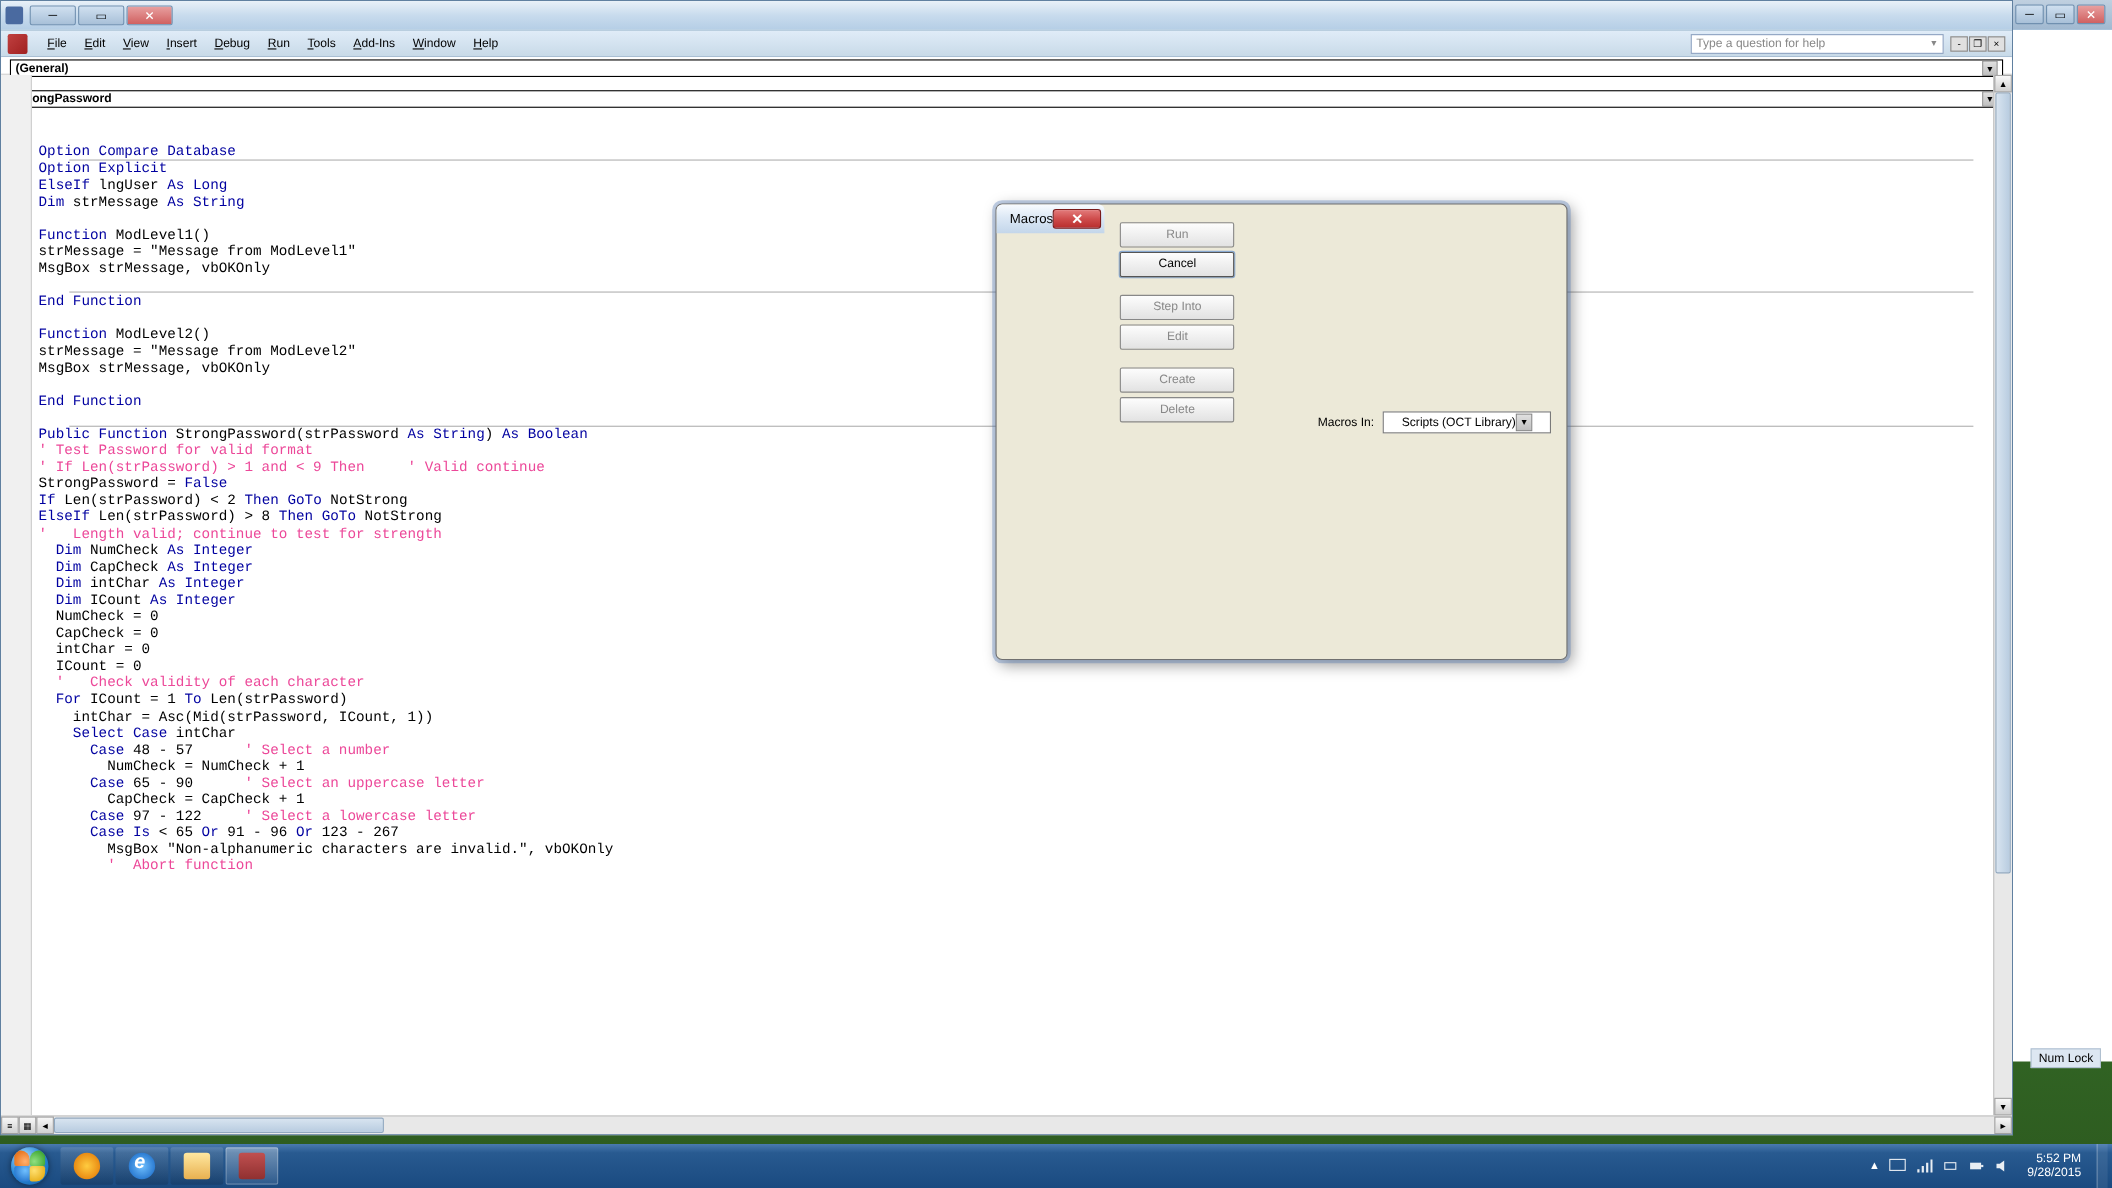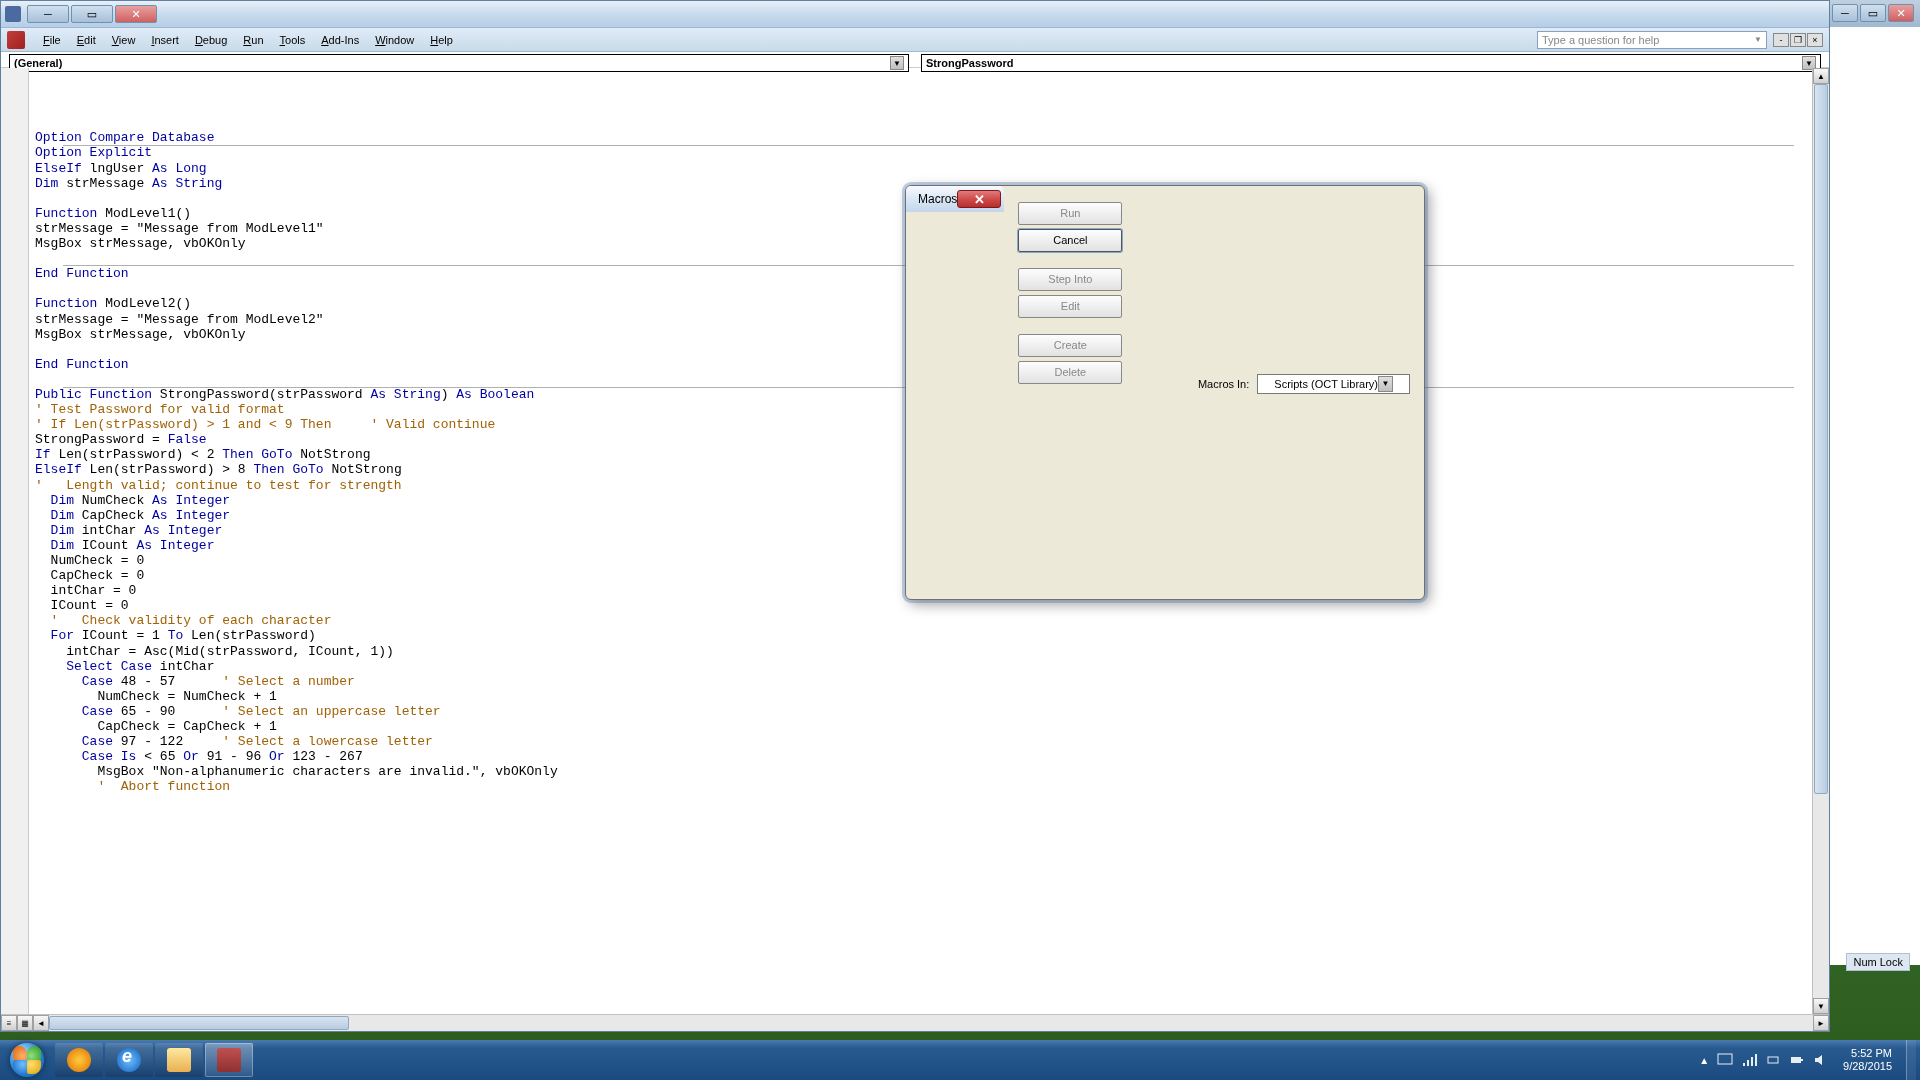--- a/index.html
+++ b/index.html
@@ -36,36 +36,36 @@
 .menu-item u { text-decoration: underline; }
 .help-box {
   margin-left: auto; width: 230px; height: 18px; background: #fff;
   border: 1px solid #8aa0c0; padding: 1px 4px; color: #888; font-size: 11px;
   display: flex; align-items: center;
 }
 .help-arrow { margin-left: auto; font-size: 8px; }
 .mdi-btns { display: flex; gap: 1px; margin-left: 6px; align-items: center; }
 .mdi-btn { width: 16px; height: 14px; border: 1px solid #888; background: #e0e0e0; font-size: 9px; display: flex; align-items: center; justify-content: center; cursor: pointer; }
 .dropdown-row {
-  height: 16px; display: flex; gap: 12px; padding: 2px 8px; background: #fff; border-bottom: 1px solid #ccc;
+  height: 16px; display: flex; gap: 12px; padding: 2px 8px; background: #fff; border-bottom: 1px solid #ccc; flex-direction: column;
 }
 .dd-combo {
   flex: 1; height: 18px; border: 1px solid #000; background: #fff;
   display: flex; align-items: center; padding: 0 4px; font-size: 11px; font-weight: bold;
 }
 .dd-arrow { margin-left: auto; width: 14px; height: 14px; background: linear-gradient(#e0e0e0,#c0c0c0); border: 1px solid #888; font-size: 8px; display: flex; align-items: center; justify-content: center; }
 .code-area-wrap { flex: 1; display: flex; overflow: hidden; position: relative; }
 .left-gutter { width: 28px; background: #f0f0f0; border-right: 1px solid #ccc; }
 .code-text {
   flex: 1; font-family: "Courier New", monospace; font-size: 13px; line-height: 15.1px;
   padding: 2px 6px; white-space: pre; color: #000; position: relative; overflow: hidden;
 }
 .hr-line { position: absolute; left: 34px; right: 18px; height: 1px; background: #b0b0b0; }
 .kw { color: #0000a0; }
-.cm { color: #a16207; }
+.cm { color: #ec4899; }
 .vscroll { width: 17px; background: #e8e8e8; border-left: 1px solid #c0c0c0; position: relative; }
 .vscroll .arrow { height: 16px; background: linear-gradient(#f8f8f8,#d0d0d0); border: 1px solid #a0a0a0; font-size: 8px; display: flex; align-items: center; justify-content: center; }
 .vscroll .thumb { position: absolute; top: 16px; left: 1px; right: 1px; height: 710px; background: linear-gradient(to right, #d8e4f0, #b8cce0); border: 1px solid #90a8c0; border-radius: 2px; }
 .hscroll-row { height: 17px; display: flex; background: #e8e8e8; border-top: 1px solid #c0c0c0; }
 .hs-btn { width: 16px; border: 1px solid #a0a0a0; background: linear-gradient(#f8f8f8,#d0d0d0); font-size: 8px; display: flex; align-items: center; justify-content: center; }
 .hs-track { flex: 1; position: relative; }
 .hs-thumb { position: absolute; left: 0; top: 1px; bottom: 1px; width: 300px; background: linear-gradient(#d8e4f0,#b8cce0); border: 1px solid #90a8c0; border-radius: 2px; }
 
 .macros-dialog {
   position: absolute; left: 905px; top: 185px; width: 520px; height: 415px;

